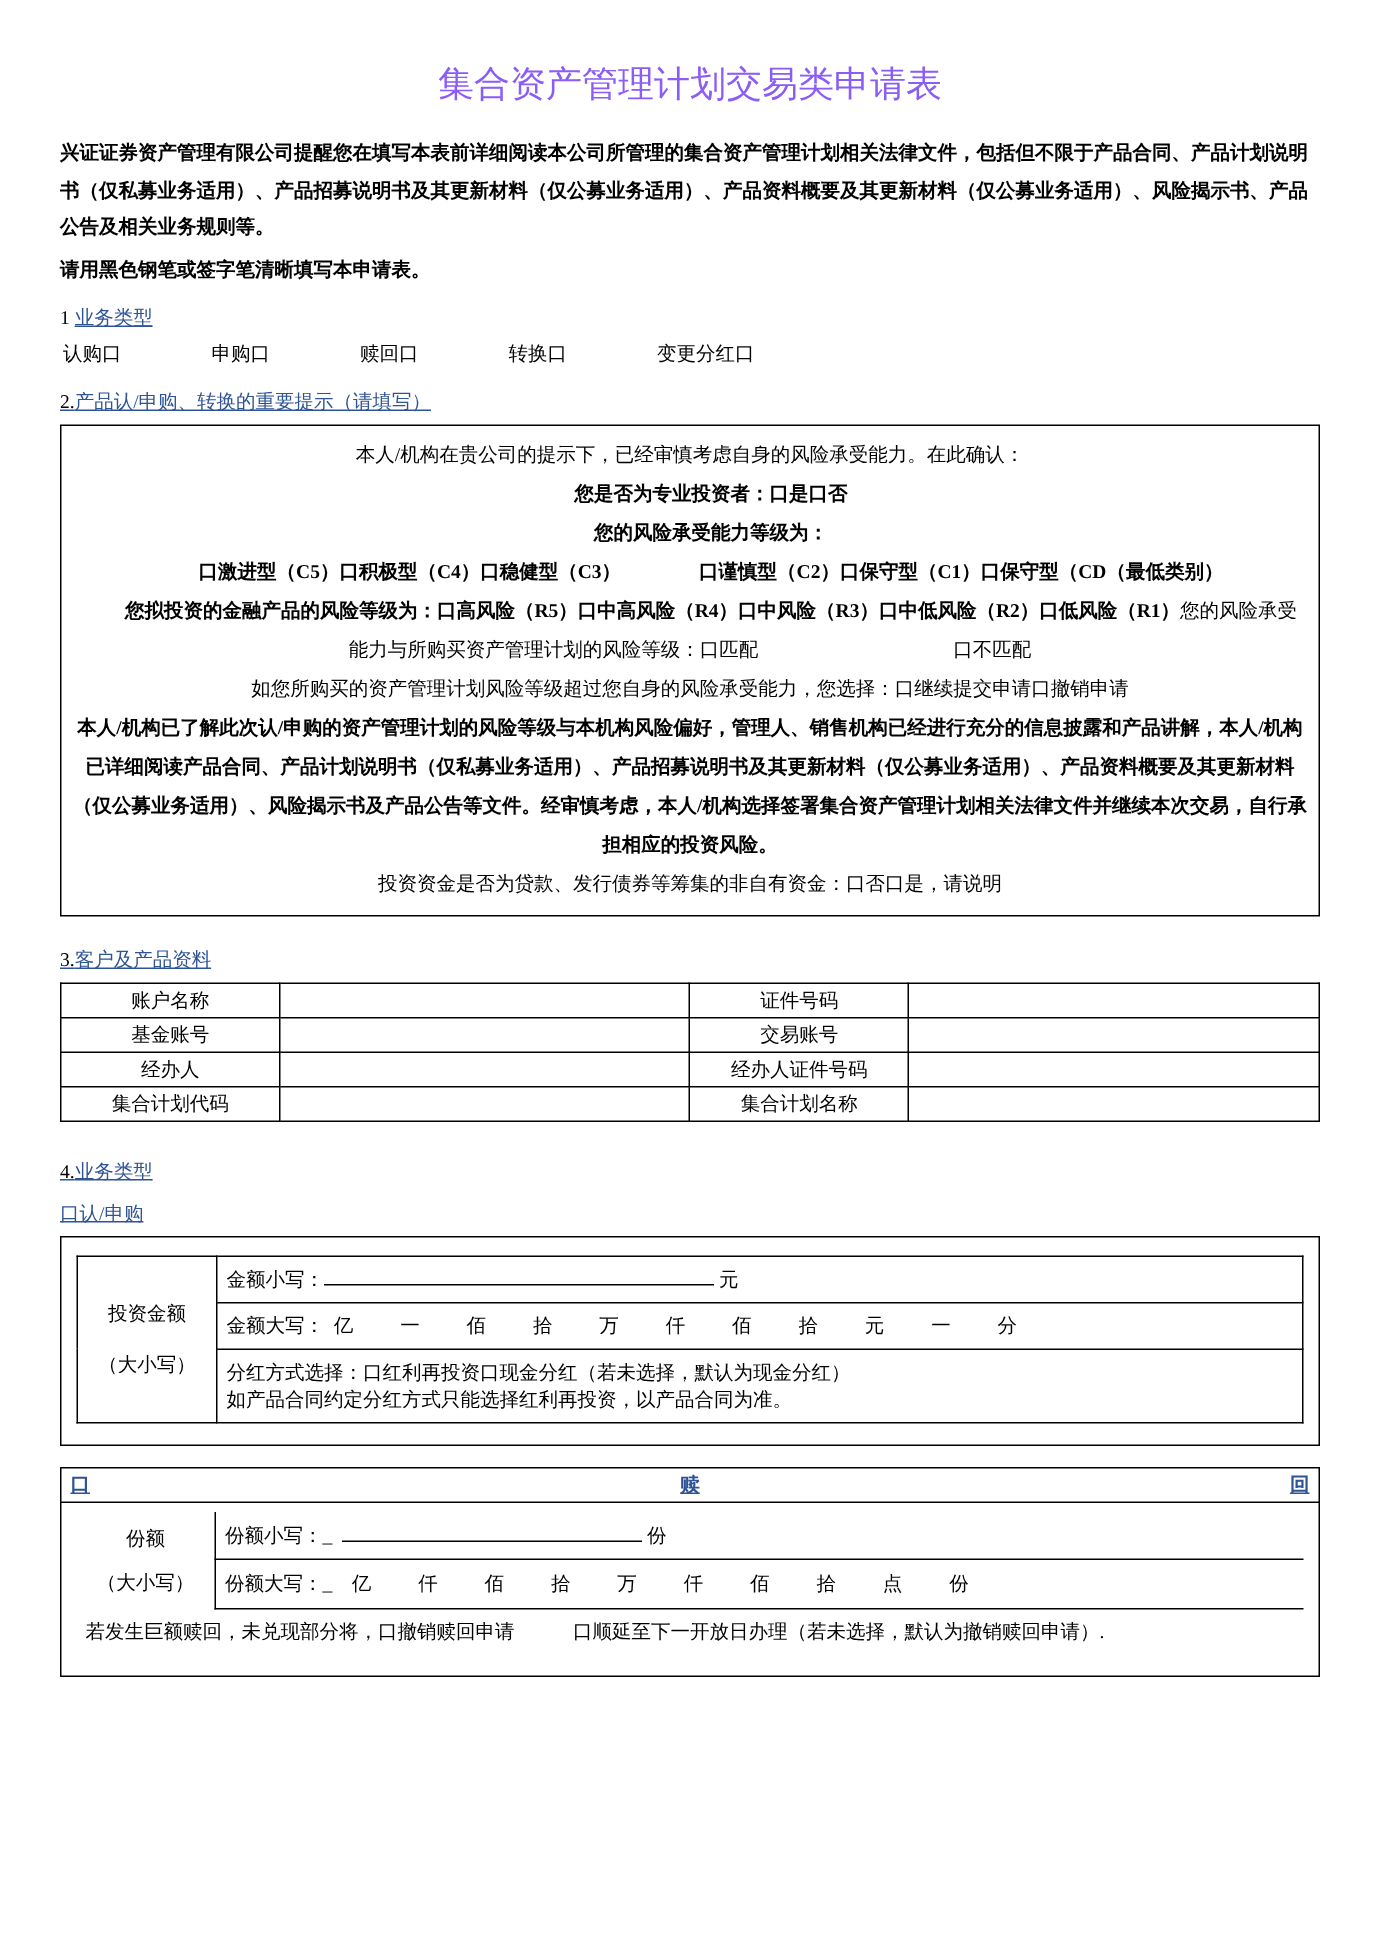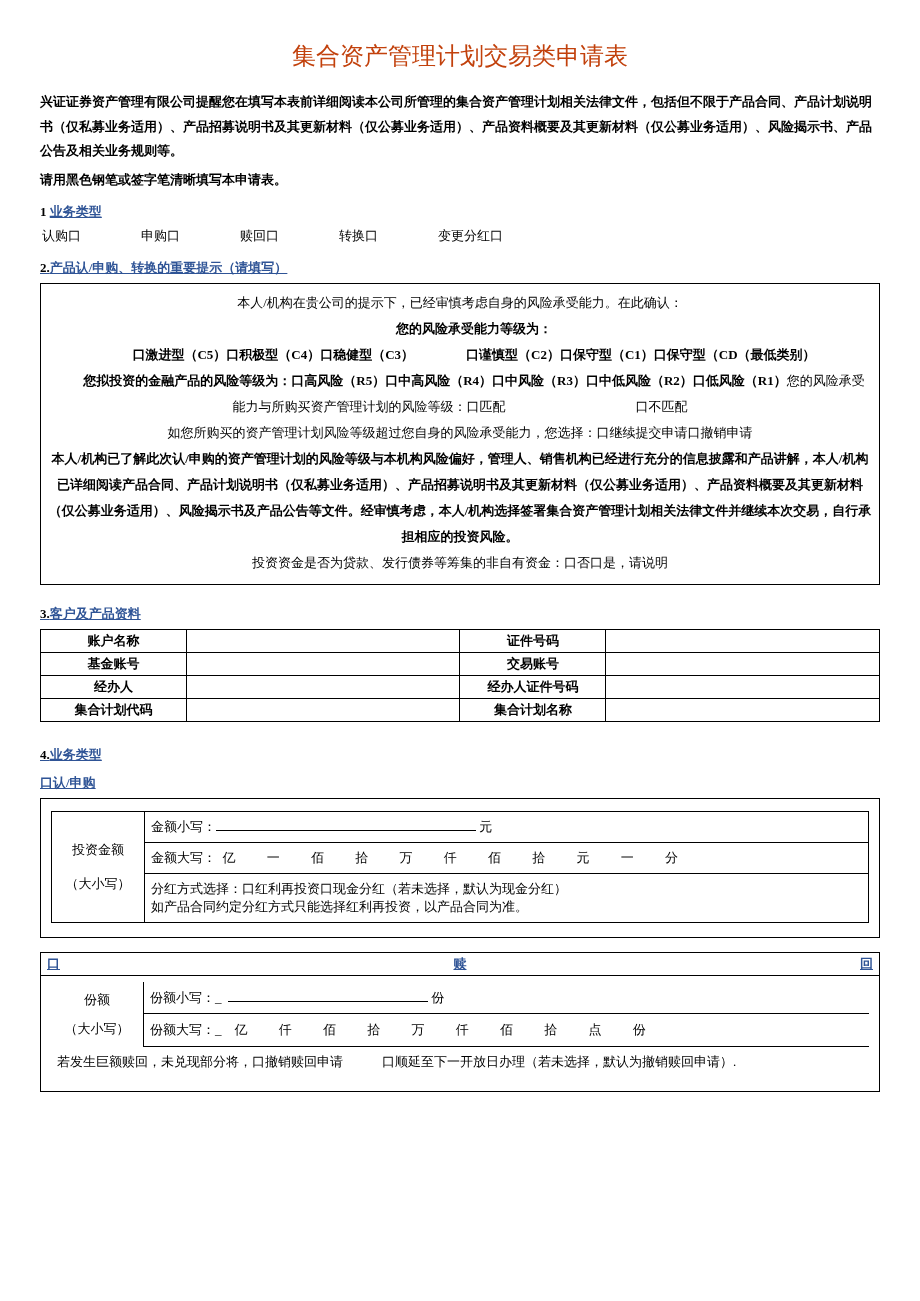--- a/index.html
+++ b/index.html
@@ -6,33 +6,33 @@
       font-family: "SimSun", "宋体", serif;
       font-size: 13px;
       margin: 0;
       padding: 40px;
       background: #fff;
       color: #000;
       width: 840px;
     }
     .title {
       text-align: center;
-      color: #c2410c;
+      color: #8b5cf6;
       font-size: 24px;
       font-family: "SimHei", "黑体", sans-serif;
       margin-bottom: 18px;
     }
     .intro {
       font-weight: bold;
       line-height: 1.9;
       margin-bottom: 4px;
     }
     .section-header {
       color: #2f5496;
-      font-weight: bold;
+      font-weight: normal;
       margin-top: 10px;
       margin-bottom: 6px;
     }
     .section-header .num { color: #000; }
     .underline { text-decoration: underline; }
     .biz-options {
       display: flex;
       gap: 60px;
       margin-bottom: 14px;
       font-size: 13px;
@@ -51,21 +51,20 @@
     table.s3 {
       border-collapse: collapse;
       width: 100%;
       margin-top: 4px;
     }
     table.s3 td {
       border: 1px solid #000;
       padding: 2px 8px;
       text-align: center;
       height: 18px;
-      font-weight: bold;
     }
     table.s3 td.label { width: 120px; }
     table.s3 td.val { width: 240px; }
     .outer4 {
       border: 1px solid #000;
       padding: 12px 10px 14px 10px;
       margin-top: 4px;
     }
     table.inner4 {
       border-collapse: collapse;
@@ -122,20 +121,21 @@
   <span>转换口</span>
   <span>变更分红口</span>
 </div>
 
 <div class="section-header underline">
   <span class="num" style="text-decoration:none">2.</span><span>产品认/申购、转换的重要提示（请填写）</span>
 </div>
 
 <div class="box">
   <div>本人/机构在贵公司的提示下，已经审慎考虑自身的风险承受能力。在此确认：</div>
+  <div class="indent bold">您是否为专业投资者：口是口否</div>
   <div class="indent bold">您的风险承受能力等级为：</div>
   <div class="indent bold">口激进型（C5）口积极型（C4）口稳健型（C3）　　　　口谨慎型（C2）口保守型（C1）口保守型（CD（最低类别）</div>
   <div class="indent">
     <span class="bold">您拟投资的金融产品的风险等级为：口高风险（R5）口中高风险（R4）口中风险（R3）口中低风险（R2）口低风险（R1）</span><span>您的风险承受</span>
   </div>
   <div>能力与所购买资产管理计划的风险等级：口匹配　　　　　　　　　　口不匹配</div>
   <div>如您所购买的资产管理计划风险等级超过您自身的风险承受能力，您选择：口继续提交申请口撤销申请</div>
   <div class="bold">本人/机构已了解此次认/申购的资产管理计划的风险等级与本机构风险偏好，管理人、销售机构已经进行充分的信息披露和产品讲解，本人/机构已详细阅读产品合同、产品计划说明书（仅私募业务适用）、产品招募说明书及其更新材料（仅公募业务适用）、产品资料概要及其更新材料（仅公募业务适用）、风险揭示书及产品公告等文件。经审慎考虑，本人/机构选择签署集合资产管理计划相关法律文件并继续本次交易，自行承担相应的投资风险。</div>
   <div>投资资金是否为贷款、发行债券等筹集的非自有资金：口否口是，请说明</div>
 </div>

